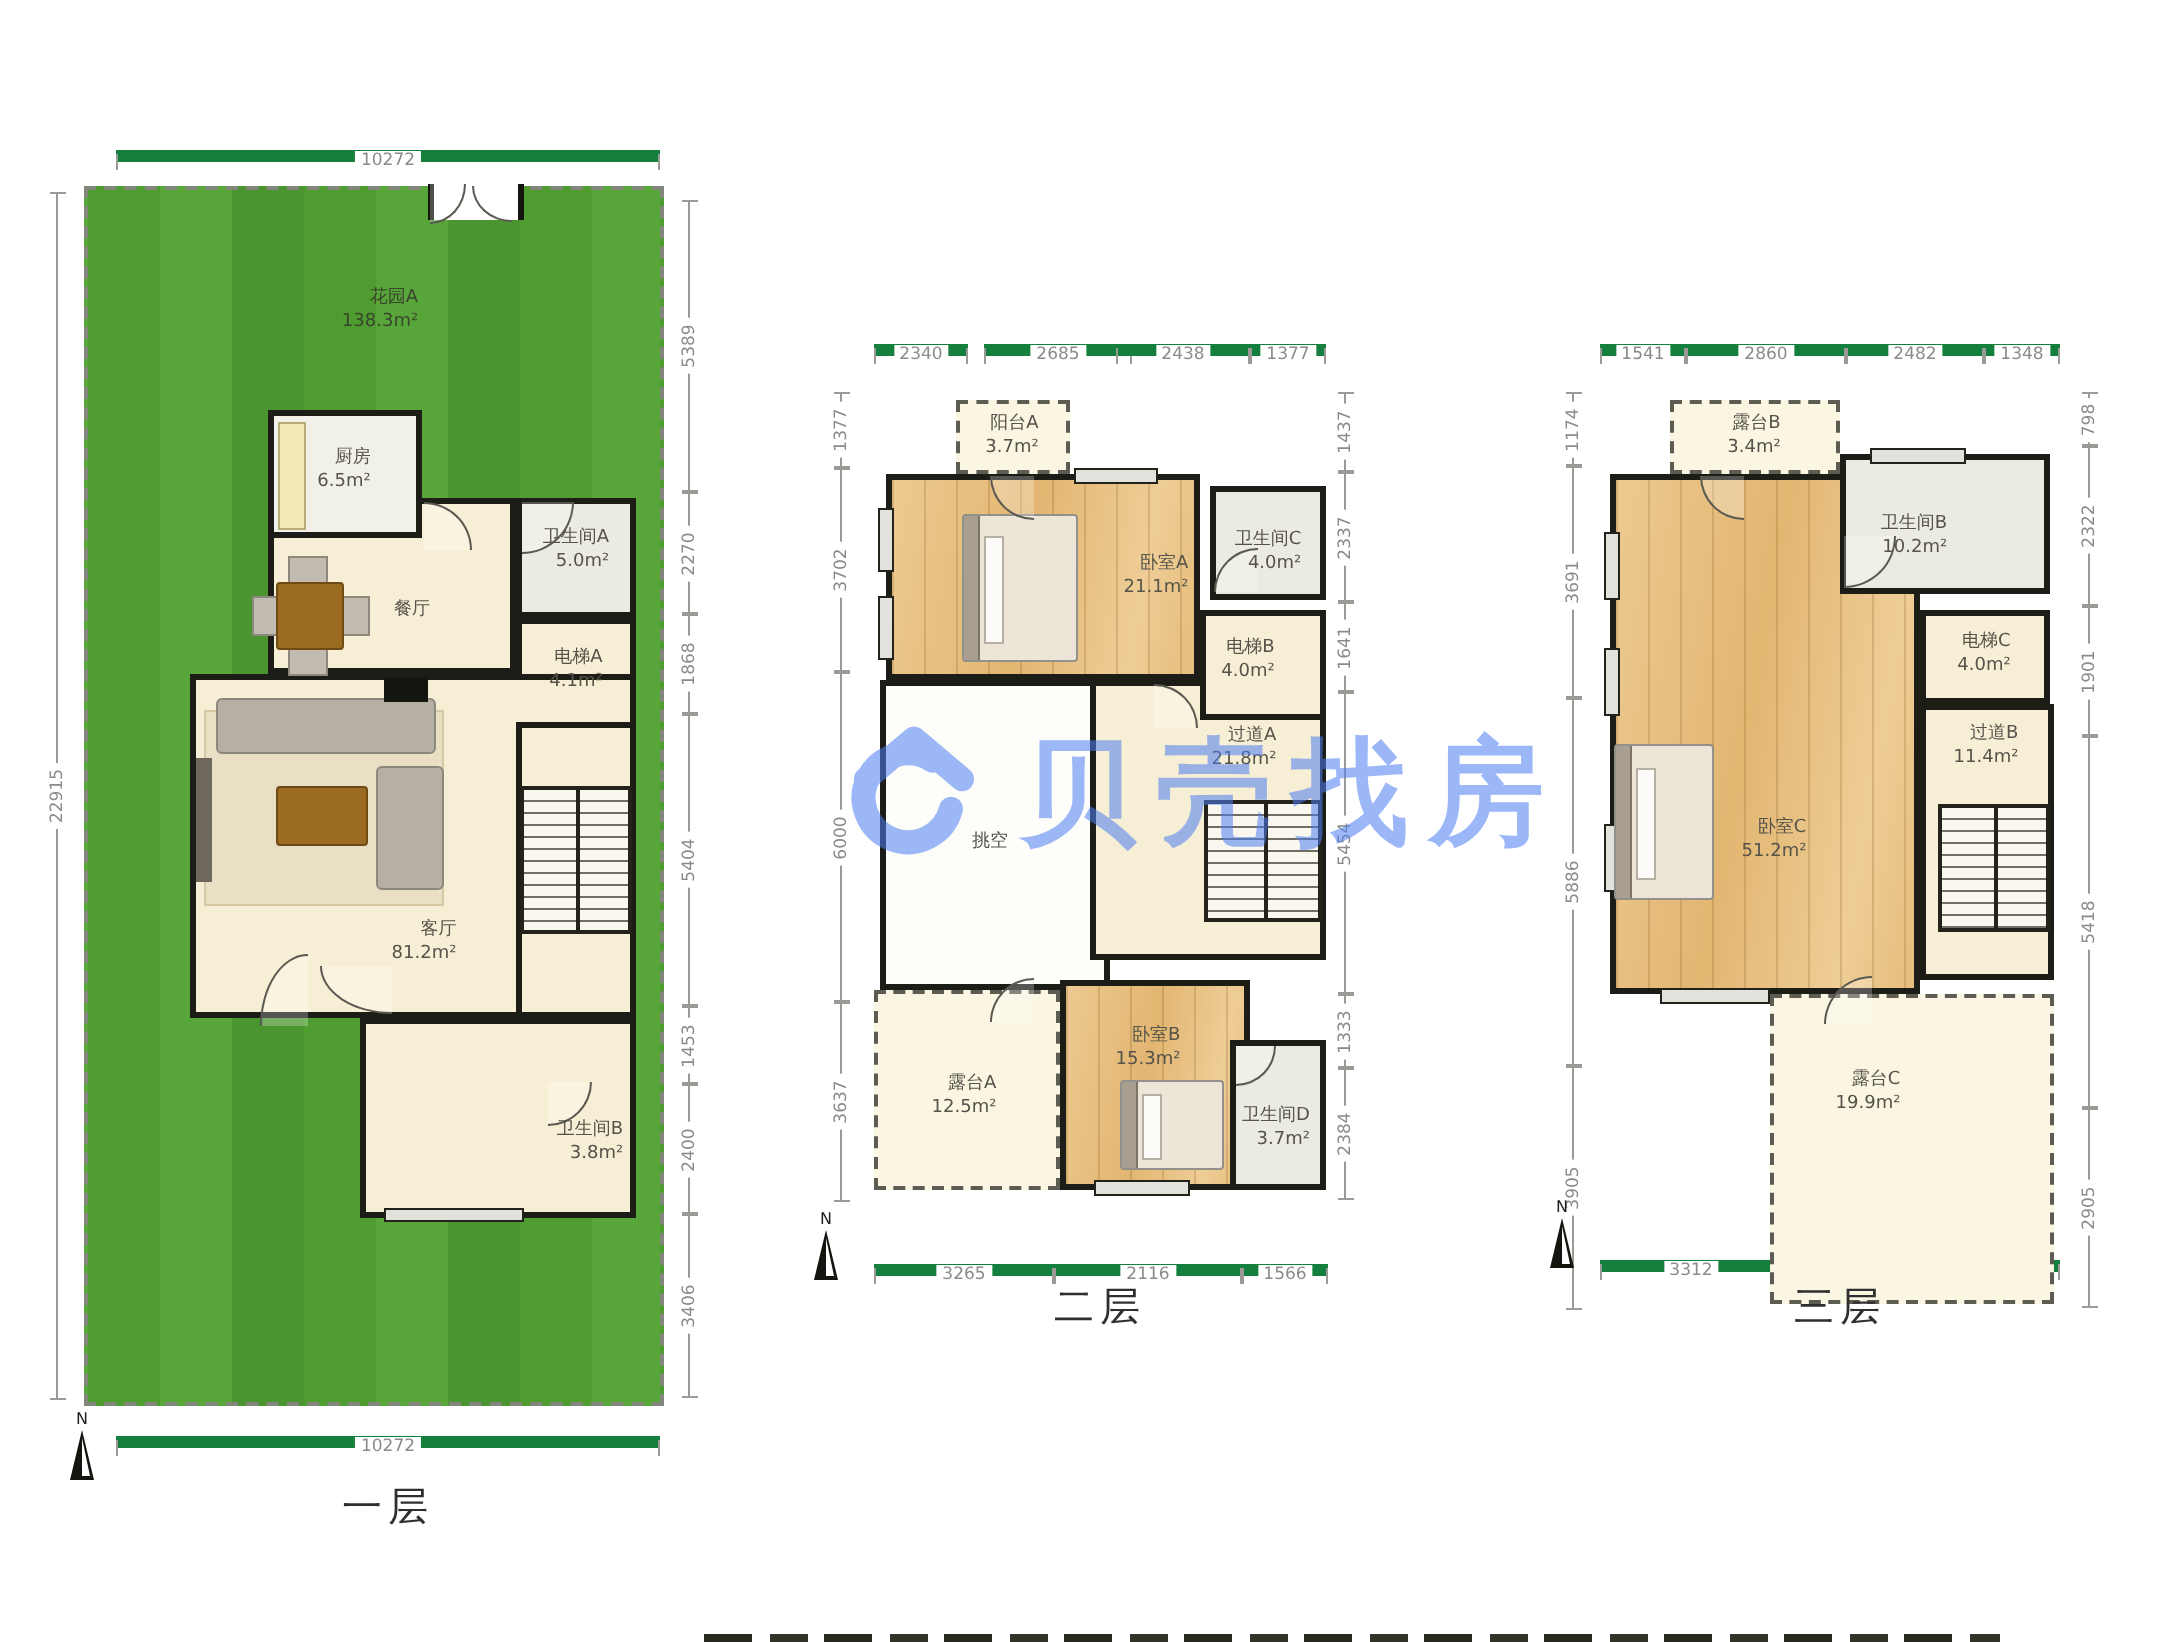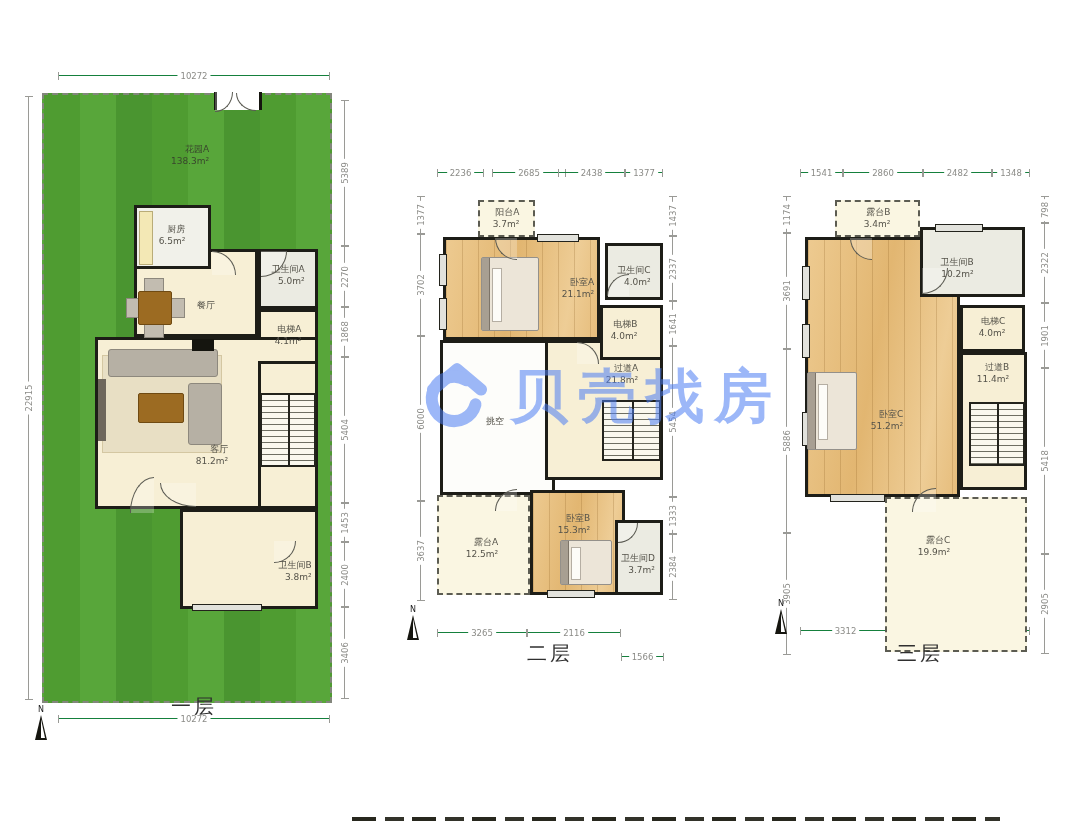--- a/index.html
+++ b/index.html
@@ -14,21 +14,21 @@
   .room.bath{background:#ebebe2}
   .room.void{background:#fdfdfa}
   .room.wood{background:
     repeating-linear-gradient(90deg,rgba(130,85,25,.22) 0 1px,transparent 1px 16px),
     linear-gradient(100deg,#edca90,#e2b671 45%,#eecd96 80%,#e6bd7c)}
   .room.terrace{background:#faf6e2;border:2px dashed #5c5c52}
   .rlabel{position:absolute;transform:translate(-50%,-50%);text-align:right;font-size:9px;
     color:#55534a;line-height:1.35;white-space:nowrap;z-index:30}
   .rlabel span{display:block}
   .rlabel.glabel{color:#39462d}
-  .dim-h{position:absolute;border-top:1px solid #15803d;height:0;z-index:5}
+  .dim-h{position:absolute;border-top:6px solid #15803d;height:0;z-index:5}
   .dim-h::before,.dim-h::after{content:"";position:absolute;top:-4px;width:1px;height:8px;background:#9a9a96}
   .dim-h::before{left:0}.dim-h::after{right:0}
   .dim-h .dlab{position:absolute;left:50%;top:0;transform:translate(-50%,-55%);background:#fff;
     padding:0 3px;font-size:8.5px;color:#8b8b87;white-space:nowrap}
   .dim-v{position:absolute;border-left:1px solid #9a9a96;width:0;z-index:5}
   .dim-v::before,.dim-v::after{content:"";position:absolute;left:-4px;width:8px;height:1px;background:#9a9a96}
   .dim-v::before{top:0}.dim-v::after{bottom:0}
   .dim-v .dlab{position:absolute;top:50%;left:0;transform:translate(-50%,-50%) rotate(180deg);
     writing-mode:vertical-rl;background:#fff;padding:3px 0;font-size:8.5px;color:#8b8b87;white-space:nowrap}
   .stairs{position:absolute;box-sizing:border-box;border:2px solid #23231c;z-index:20;
@@ -82,21 +82,21 @@
       <div class="rlabel" style="left: 246px; top: 182px;">
         <span class="rname">卫生间A</span>
         <span class="rarea">5.0m²</span>
       </div>
       <div class="room cream" style="left: 216px; top: 216px; width: 60px; height: 52px;"></div>
       <div class="rlabel" style="left: 246px; top: 242px;">
         <span class="rname">电梯A</span>
         <span class="rarea">4.1m²</span>
       </div>
       <div class="room cream" style="left: 53px; top: 244px; width: 223px; height: 172px;"></div>
-      <div class="rlabel" style="left: 170px; top: 362px;">
+      <div class="rlabel" style="left: 170px; top: 378px;">
         <span class="rname">客厅</span>
         <span class="rarea">81.2m²</span>
       </div>
       <div class="room bath" style="left: 230px; top: 446px; width: 46px; height: 70px;"></div>
       <div class="rlabel" style="left: 253px; top: 478px;">
         <span class="rname">卫生间B</span>
         <span class="rarea">3.8m²</span>
       </div>
       <div class="room cream" style="left: 216px; top: 268px; width: 60px; height: 148px;"></div>
       <div class="room cream" style="left: 138px; top: 416px; width: 138px; height: 100px;"></div>
@@ -256,44 +256,44 @@
     </div>
     <div class="dim-v" style="left: 344px; top: 503px; width: 0px; height: 39px;">
       <span class="dlab">1453</span>
     </div>
     <div class="dim-v" style="left: 344px; top: 542px; width: 0px; height: 65px;">
       <span class="dlab">2400</span>
     </div>
     <div class="dim-v" style="left: 344px; top: 607px; width: 0px; height: 92px;">
       <span class="dlab">3406</span>
     </div>
-    <div class="ftitle" style="left: 194px; top: 693px;">一层</div>
+    <div class="ftitle" style="left: 194px; top: 740px;">一层</div>
     <div class="compass" style="left: 28px; top: 706px;">
       <div>N</div>
       <div class="needle"></div>
     </div>
     <div class="dim-h" style="left: 437px; top: 172px; width: 47px; height: 0px;">
-      <span class="dlab">2236</span>
+      <span class="dlab">2340</span>
     </div>
     <div class="dim-h" style="left: 492px; top: 172px; width: 74px; height: 0px;">
       <span class="dlab">2685</span>
     </div>
     <div class="dim-h" style="left: 558px; top: 172px; width: 67px; height: 0px;">
       <span class="dlab">2438</span>
     </div>
     <div class="dim-h" style="left: 625px; top: 172px; width: 38px; height: 0px;">
       <span class="dlab">1377</span>
     </div>
     <div class="dim-h" style="left: 437px; top: 632px; width: 90px; height: 0px;">
       <span class="dlab">3265</span>
     </div>
     <div class="dim-h" style="left: 527px; top: 632px; width: 94px; height: 0px;">
       <span class="dlab">2116</span>
     </div>
-    <div class="dim-h" style="left: 621px; top: 632px; width: 43px; height: 0px; margin-top: 24px;">
+    <div class="dim-h" style="left: 621px; top: 632px; width: 43px; height: 0px;">
       <span class="dlab">1566</span>
     </div>
     <div class="dim-v" style="left: 420px; top: 196px; width: 0px; height: 38px;">
       <span class="dlab">1377</span>
     </div>
     <div class="dim-v" style="left: 420px; top: 234px; width: 0px; height: 102px;">
       <span class="dlab">3702</span>
     </div>
     <div class="dim-v" style="left: 420px; top: 336px; width: 0px; height: 165px;">
       <span class="dlab">6000</span>

